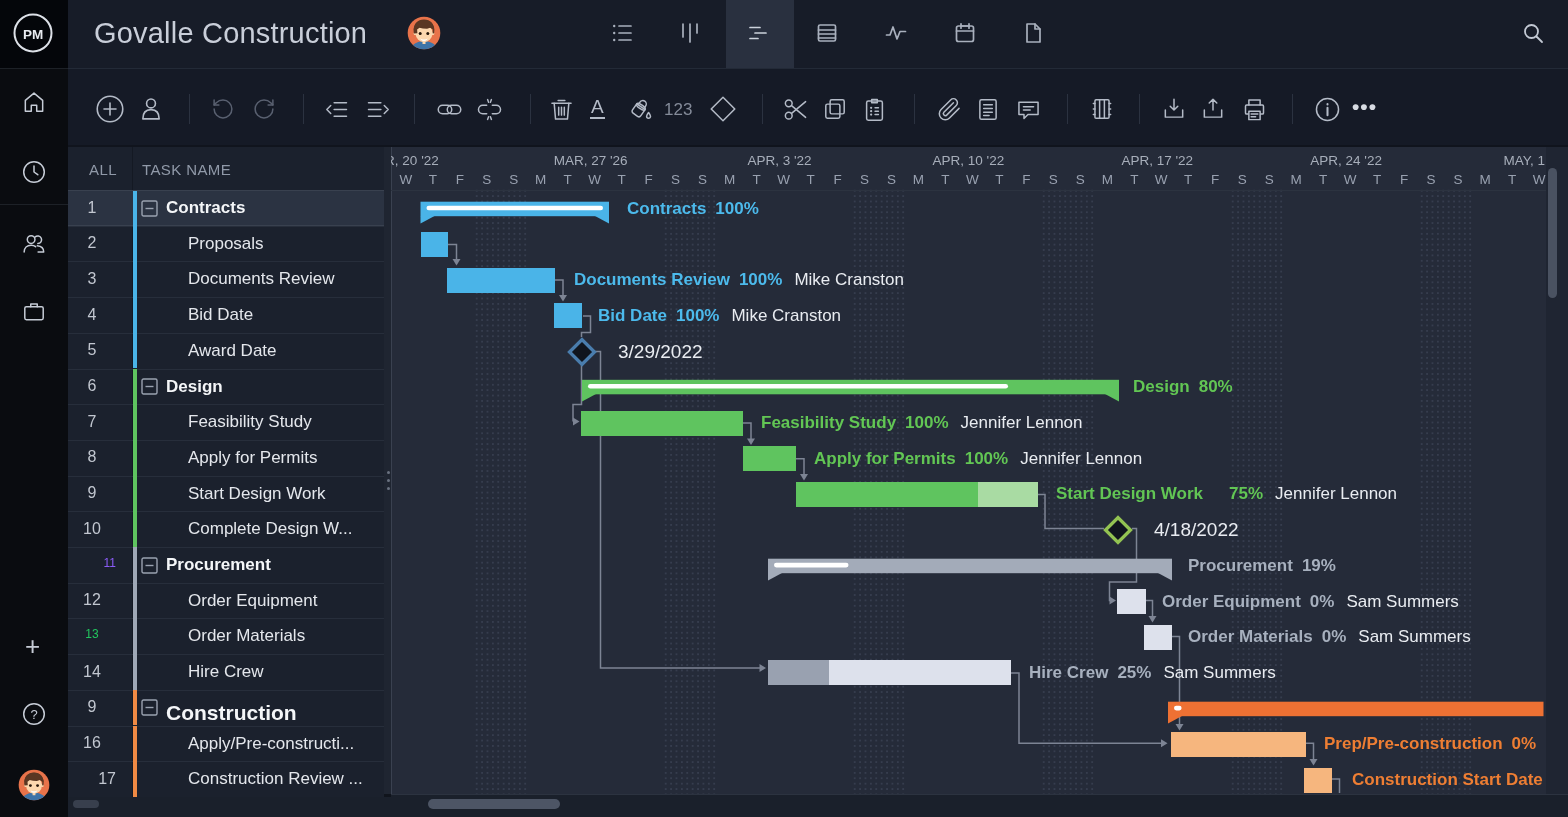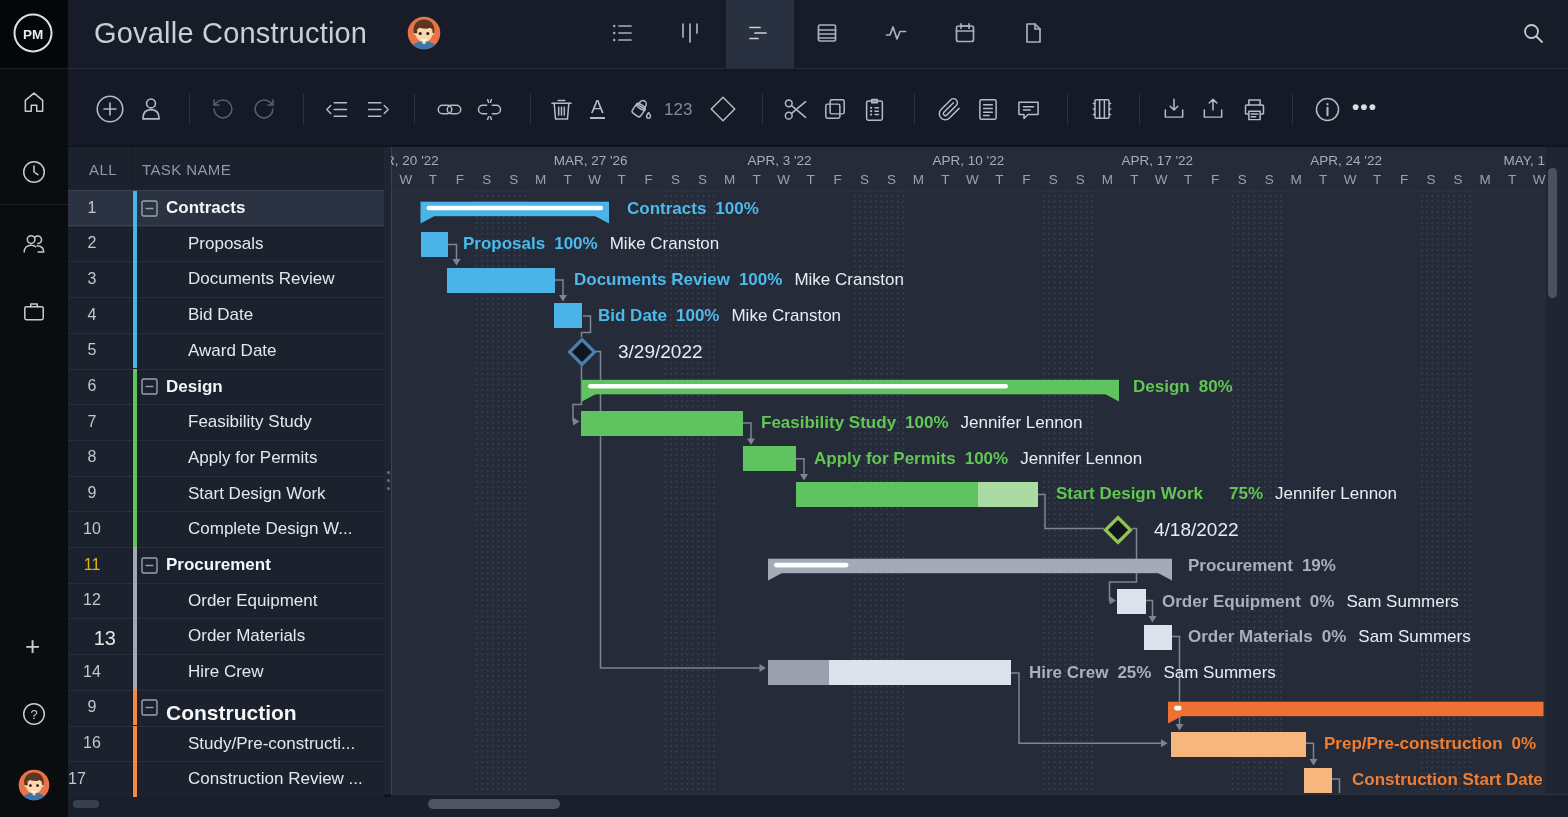--- a/index.html
+++ b/index.html
@@ -270,53 +270,53 @@
 <div class="abs nw" style="left:120px;top:300.9px;color:#e4e7ec;font-size:17px">Apply for Permits</div>
 <div class="abs" style="left:0px;top:328.6px;width:316px;height:1px;background:#272e3b"></div>
 <div class="abs nw" style="left:0px;top:337.1px;width:48px;text-align:center;color:#c2c7d0;font-size:16px">9</div>
 <div class="abs" style="left:65px;top:328.6px;width:4px;height:35.7px;background:#5fc45f"></div>
 <div class="abs nw" style="left:120px;top:336.6px;color:#e4e7ec;font-size:17px">Start Design Work</div>
 <div class="abs" style="left:0px;top:364.3px;width:316px;height:1px;background:#272e3b"></div>
 <div class="abs nw" style="left:0px;top:372.8px;width:48px;text-align:center;color:#c2c7d0;font-size:16px">10</div>
 <div class="abs" style="left:65px;top:364.3px;width:4px;height:35.7px;background:#5fc45f"></div>
 <div class="abs nw" style="left:120px;top:372.3px;color:#e4e7ec;font-size:17px">Complete Design W...</div>
 <div class="abs" style="left:0px;top:400.0px;width:316px;height:1px;background:#272e3b"></div>
-<div class="abs nw" style="left:0px;top:408.5px;width:48px;text-align:center;color:#eab308;font-size:16px">11</div>
+<div class="abs nw" style="left:0px;top:408.5px;width:48px;text-align:right;color:#8b5cf6;font-size:12px">11</div>
 <div class="abs" style="left:65px;top:400.0px;width:4px;height:35.7px;background:#9fa8b6"></div>
 <svg class="abs" style="left:73px;top:409.5px" width="17" height="17" viewBox="0 0 17 17" fill="none" stroke="#9aa2b0" stroke-width="1.4">
         <rect x="1" y="1" width="15" height="15" rx="1.5"></rect>
         <path d="M4.5 8.5h8"></path>
       </svg>
 <div class="abs nw" style="left:98px;top:408.0px;color:#f4f6f8;font-size:17px;font-weight:bold">Procurement</div>
 <div class="abs" style="left:0px;top:435.7px;width:316px;height:1px;background:#272e3b"></div>
 <div class="abs nw" style="left:0px;top:444.2px;width:48px;text-align:center;color:#c2c7d0;font-size:16px">12</div>
 <div class="abs" style="left:65px;top:435.7px;width:4px;height:35.7px;background:#9fa8b6"></div>
 <div class="abs nw" style="left:120px;top:443.7px;color:#e4e7ec;font-size:17px">Order Equipment</div>
 <div class="abs" style="left:0px;top:471.4px;width:316px;height:1px;background:#272e3b"></div>
-<div class="abs nw" style="left:0px;top:479.9px;width:48px;text-align:right;color:#e5e5e5;font-size:20px">13</div>
+<div class="abs nw" style="left:0px;top:479.9px;width:48px;text-align:center;color:#22c55e;font-size:12px">13</div>
 <div class="abs" style="left:65px;top:471.4px;width:4px;height:35.7px;background:#9fa8b6"></div>
 <div class="abs nw" style="left:120px;top:479.4px;color:#e4e7ec;font-size:17px">Order Materials</div>
 <div class="abs" style="left:0px;top:507.1px;width:316px;height:1px;background:#272e3b"></div>
 <div class="abs nw" style="left:0px;top:515.6px;width:48px;text-align:center;color:#c2c7d0;font-size:16px">14</div>
 <div class="abs" style="left:65px;top:507.1px;width:4px;height:35.7px;background:#9fa8b6"></div>
 <div class="abs nw" style="left:120px;top:515.1px;color:#e4e7ec;font-size:17px">Hire Crew</div>
 <div class="abs" style="left:0px;top:542.8px;width:316px;height:1px;background:#272e3b"></div>
 <div class="abs nw" style="left:0px;top:551.3px;width:48px;text-align:center;color:#c2c7d0;font-size:16px">9</div>
 <div class="abs" style="left:65px;top:542.8px;width:4px;height:35.7px;background:#f08a44"></div>
 <svg class="abs" style="left:73px;top:552.3px" width="17" height="17" viewBox="0 0 17 17" fill="none" stroke="#9aa2b0" stroke-width="1.4">
         <rect x="1" y="1" width="15" height="15" rx="1.5"></rect>
         <path d="M4.5 8.5h8"></path>
       </svg>
 <div class="abs nw" style="left:98px;top:554px;color:#f4f6f8;font-size:21px;font-weight:bold">Construction</div>
 <div class="abs" style="left:0px;top:578.5px;width:316px;height:1px;background:#272e3b"></div>
 <div class="abs nw" style="left:0px;top:587.0px;width:48px;text-align:center;color:#c2c7d0;font-size:16px">16</div>
 <div class="abs" style="left:65px;top:578.5px;width:4px;height:35.7px;background:#f08a44"></div>
-<div class="abs nw" style="left:120px;top:586.5px;color:#e4e7ec;font-size:17px">Study/Pre-constructi...</div>
+<div class="abs nw" style="left:120px;top:586.5px;color:#e4e7ec;font-size:17px">Apply/Pre-constructi...</div>
 <div class="abs" style="left:0px;top:614.2px;width:316px;height:1px;background:#272e3b"></div>
-<div class="abs nw" style="left:0px;top:622.7px;width:48px;text-align:left;color:#c2c7d0;font-size:16px">17</div>
+<div class="abs nw" style="left:0px;top:622.7px;width:48px;text-align:right;color:#c2c7d0;font-size:16px">17</div>
 <div class="abs" style="left:65px;top:614.2px;width:4px;height:35.7px;background:#f08a44"></div>
 <div class="abs nw" style="left:120px;top:622.2px;color:#e4e7ec;font-size:17px">Construction Review ...</div>
 
 </div>
 <div class="abs" style="left:386.5px;top:471px;width:3px;height:3px;border-radius:50%;background:#6a7280"></div>
 <div class="abs" style="left:386.5px;top:479px;width:3px;height:3px;border-radius:50%;background:#6a7280"></div>
 <div class="abs" style="left:386.5px;top:487px;width:3px;height:3px;border-radius:50%;background:#6a7280"></div>
 <div class="abs" style="left:391px;top:147px;width:1155px;height:646.5px;overflow:hidden">
 <div class="abs" style="left:82.3px;top:40px;width:54px;height:606.5px;background-image:radial-gradient(circle,#363d4e 0.9px,transparent 1.25px);background-size:5.4px 5.4px;background-position:1px 1px"></div>
 <div class="abs" style="left:271.2px;top:40px;width:54px;height:606.5px;background-image:radial-gradient(circle,#363d4e 0.9px,transparent 1.25px);background-size:5.4px 5.4px;background-position:1px 1px"></div>
@@ -438,21 +438,20 @@
 <div class="abs" style="left:377.0px;top:513.4px;width:61.0px;height:25px;background:#99a1b0"></div>
 <div class="abs" style="left:438.0px;top:513.4px;width:182.0px;height:25px;background:#dde1ec"></div>
 <svg class="abs" style="left:0px;top:553.6px" width="1155" height="26" viewBox="0 553.6 1155 26">
         <rect x="777.0" y="554.3" width="375.5" height="14.5" fill="#ee7133"></rect>
         <path d="M777.0 568.6 v7.5 l14 -7.5 z" fill="#ee7133"></path>
         <rect x="783.0" y="558.4" width="7.6" height="4.6" rx="2.3" fill="#fff"></rect>
       </svg>
 <div class="abs" style="left:780.0px;top:584.8px;width:135.0px;height:25px;background:#f6b67e"></div>
 <div class="abs" style="left:913.0px;top:620.5px;width:28.0px;height:25px;background:#f6b67e"></div>
 <div class="abs nw" style="left:236.0px;top:50.8px;font-size:17px;line-height:22px"><span style="color:#4cbaec;font-weight:bold;margin-left:0px">Contracts</span><span style="color:#4cbaec;font-weight:bold;margin-left:9px">100%</span></div>
-<div class="abs nw" style="left:72.0px;top:86.4px;font-size:17px;line-height:22px"><span style="color:#4cbaec;font-weight:bold;margin-left:0px">Proposals</span><span style="color:#4cbaec;font-weight:bold;margin-left:9px">100%</span><span style="color:#e9ecf1;font-weight:normal;margin-left:12px">Mike Cranston</span></div>
 <div class="abs nw" style="left:183.0px;top:122.1px;font-size:17px;line-height:22px"><span style="color:#4cbaec;font-weight:bold;margin-left:0px">Documents Review</span><span style="color:#4cbaec;font-weight:bold;margin-left:9px">100%</span><span style="color:#e9ecf1;font-weight:normal;margin-left:12px">Mike Cranston</span></div>
 <div class="abs nw" style="left:207.0px;top:157.9px;font-size:17px;line-height:22px"><span style="color:#4cbaec;font-weight:bold;margin-left:0px">Bid&nbsp;Date</span><span style="color:#4cbaec;font-weight:bold;margin-left:9px">100%</span><span style="color:#e9ecf1;font-weight:normal;margin-left:12px">Mike Cranston</span></div>
 <div class="abs nw" style="left:227.0px;top:193.6px;font-size:19px;color:#e9ecf1">3/29/2022</div>
 <div class="abs nw" style="left:742.0px;top:229.2px;font-size:17px;line-height:22px"><span style="color:#62c654;font-weight:bold;margin-left:0px">Design</span><span style="color:#62c654;font-weight:bold;margin-left:9px">80%</span></div>
 <div class="abs nw" style="left:370.0px;top:265.0px;font-size:17px;line-height:22px"><span style="color:#62c654;font-weight:bold;margin-left:0px">Feasibility Study</span><span style="color:#62c654;font-weight:bold;margin-left:9px">100%</span><span style="color:#e9ecf1;font-weight:normal;margin-left:12px">Jennifer Lennon</span></div>
 <div class="abs nw" style="left:423.0px;top:300.7px;font-size:17px;line-height:22px"><span style="color:#62c654;font-weight:bold;margin-left:0px">Apply for Permits</span><span style="color:#62c654;font-weight:bold;margin-left:9px">100%</span><span style="color:#e9ecf1;font-weight:normal;margin-left:12px">Jennifer Lennon</span></div>
 <div class="abs nw" style="left:665.0px;top:336.4px;font-size:17px;line-height:22px"><span style="color:#62c654;font-weight:bold;margin-left:0px">Start Design Work</span><span style="color:#62c654;font-weight:bold;margin-left:26px">75%</span><span style="color:#e9ecf1;font-weight:normal;margin-left:12px">Jennifer Lennon</span></div>
 <div class="abs nw" style="left:763.0px;top:372.0px;font-size:19px;color:#e9ecf1">4/18/2022</div>
 <div class="abs nw" style="left:797.0px;top:407.8px;font-size:17px;line-height:22px"><span style="color:#a7b0be;font-weight:bold;margin-left:0px">Procurement</span><span style="color:#a7b0be;font-weight:bold;margin-left:9px">19%</span></div>
 <div class="abs nw" style="left:771.0px;top:443.5px;font-size:17px;line-height:22px"><span style="color:#a7b0be;font-weight:bold;margin-left:0px">Order Equipment</span><span style="color:#a7b0be;font-weight:bold;margin-left:9px">0%</span><span style="color:#e9ecf1;font-weight:normal;margin-left:12px">Sam Summers</span></div>

